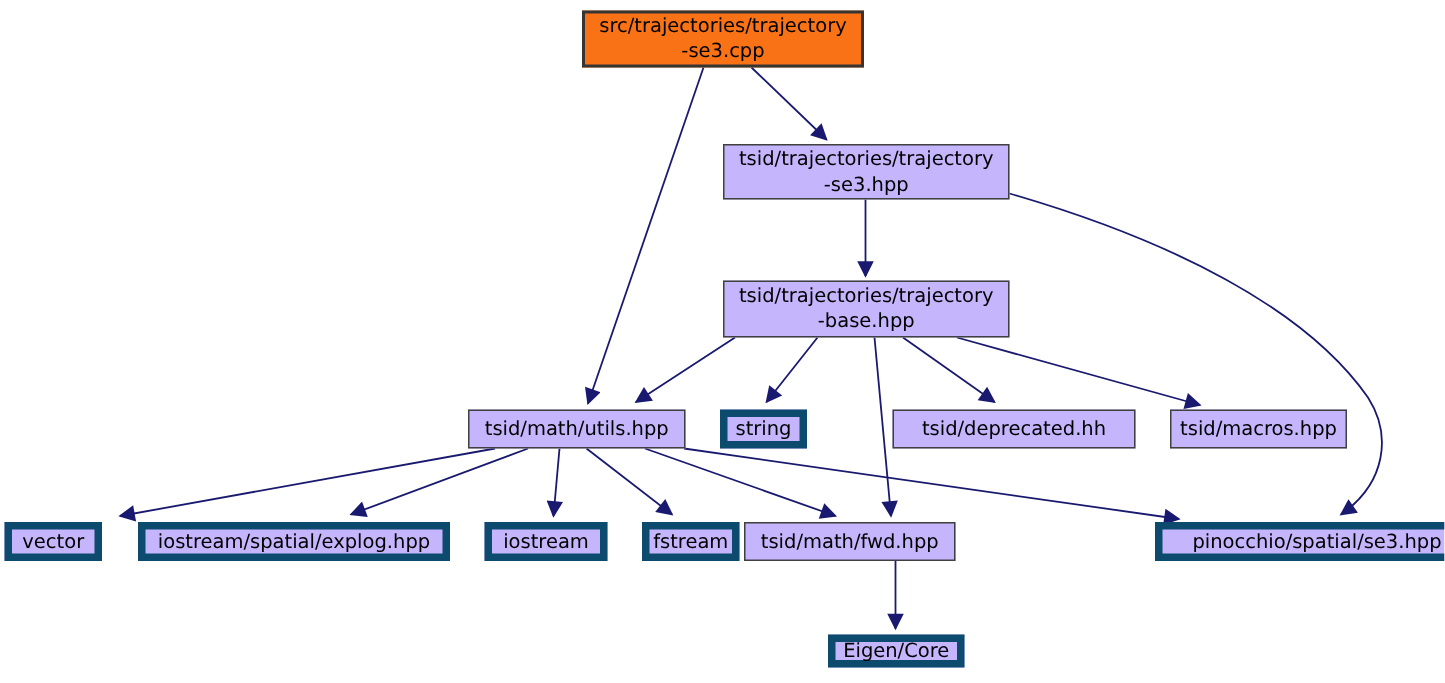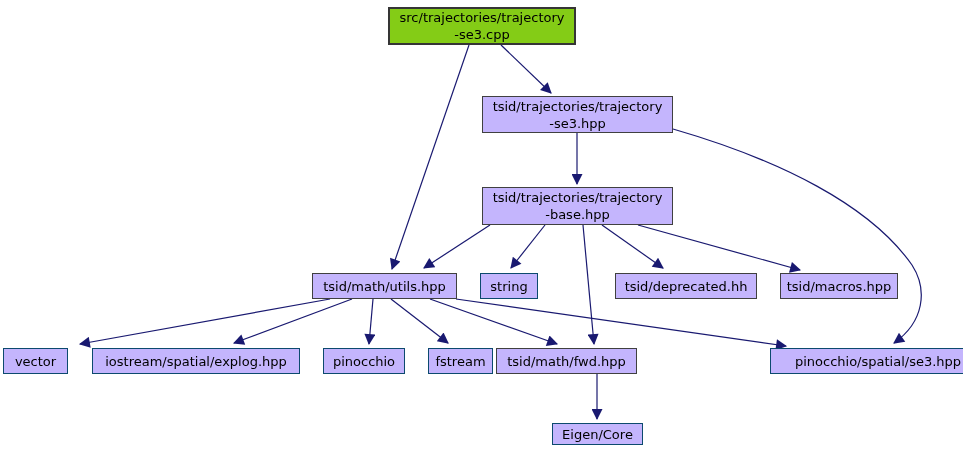--- a/index.html
+++ b/index.html
@@ -28,29 +28,29 @@
     justify-content: center;
     text-align: center;
     font-size: 13px;
     line-height: 17px;
     color: #000000;
     background: #c4b5fd;
     white-space: pre-line;
     cursor: default;
   }
   .node.main {
-    background: #84cc16;
+    background: #f97316;
     border: 2px solid #353535;
   }
   .node.internal {
     border: 1px solid #404040;
   }
   .node.internal[data-interactable="true"] { cursor: pointer; }
   .node.external {
-    border: 1px solid #0c4a6e;
+    border: 5px solid #0c4a6e;
   }
 </style>
 </head>
 <body>
 
 <div id="stage" data-interactable="false">
     <svg id="edge-layer" width="963" height="455" viewBox="0 0 963 455" data-interactable="false">
       <defs>
         <marker id="arrowhead" viewBox="0 0 10 10" refX="9" refY="5" markerWidth="13" markerHeight="11" markerUnits="userSpaceOnUse" orient="auto">
           <path d="M0,0 L10,5 L0,10 z" fill="#191970" data-interactable="false"></path>
@@ -74,22 +74,22 @@
       <path d="M597,374 L597,419" fill="none" stroke="#191970" stroke-width="1.2" marker-end="url(#arrowhead)" data-interactable="false"></path>
     </svg>
     <div class="node main" data-interactable="false" style="left: 388px; top: 7px; width: 188px; height: 38px;">src/trajectories/trajectory
 -se3.cpp</div>
     <div class="node internal" data-interactable="true" style="left: 482px; top: 96px; width: 191px; height: 37px;">tsid/trajectories/trajectory
 -se3.hpp</div>
     <div class="node internal" data-interactable="true" style="left: 482px; top: 187px; width: 191px; height: 38px;">tsid/trajectories/trajectory
 -base.hpp</div>
     <div class="node internal" data-interactable="true" style="left: 312px; top: 273px; width: 145px; height: 26px;">tsid/math/utils.hpp</div>
     <div class="node external" data-interactable="false" style="left: 480px; top: 273px; width: 58px; height: 26px;">string</div>
-    <div class="node internal" data-interactable="true" style="left: 615px; top: 273px; width: 142px; height: 26px;">tsid/deprecated.hh</div>
+    <div class="node internal" data-interactable="true" style="left: 595px; top: 273px; width: 162px; height: 26px;">tsid/deprecated.hh</div>
     <div class="node internal" data-interactable="true" style="left: 780px; top: 273px; width: 118px; height: 26px;">tsid/macros.hpp</div>
     <div class="node external" data-interactable="false" style="left: 3px; top: 348px; width: 65px; height: 26px;">vector</div>
     <div class="node external" data-interactable="false" style="left: 92px; top: 348px; width: 208px; height: 26px;">iostream/spatial/explog.hpp</div>
-    <div class="node external" data-interactable="false" style="left: 323px; top: 348px; width: 82px; height: 26px;">pinocchio</div>
+    <div class="node external" data-interactable="false" style="left: 323px; top: 348px; width: 82px; height: 26px;">iostream</div>
     <div class="node external" data-interactable="false" style="left: 428px; top: 348px; width: 65px; height: 26px;">fstream</div>
     <div class="node internal" data-interactable="true" style="left: 496px; top: 348px; width: 141px; height: 26px;">tsid/math/fwd.hpp</div>
     <div class="node external" data-interactable="false" style="left: 770px; top: 348px; width: 216px; height: 26px;">pinocchio/spatial/se3.hpp</div>
     <div class="node external" data-interactable="false" style="left: 552px; top: 423px; width: 91px; height: 22px;">Eigen/Core</div>
   </div>
 
 </body></html>

